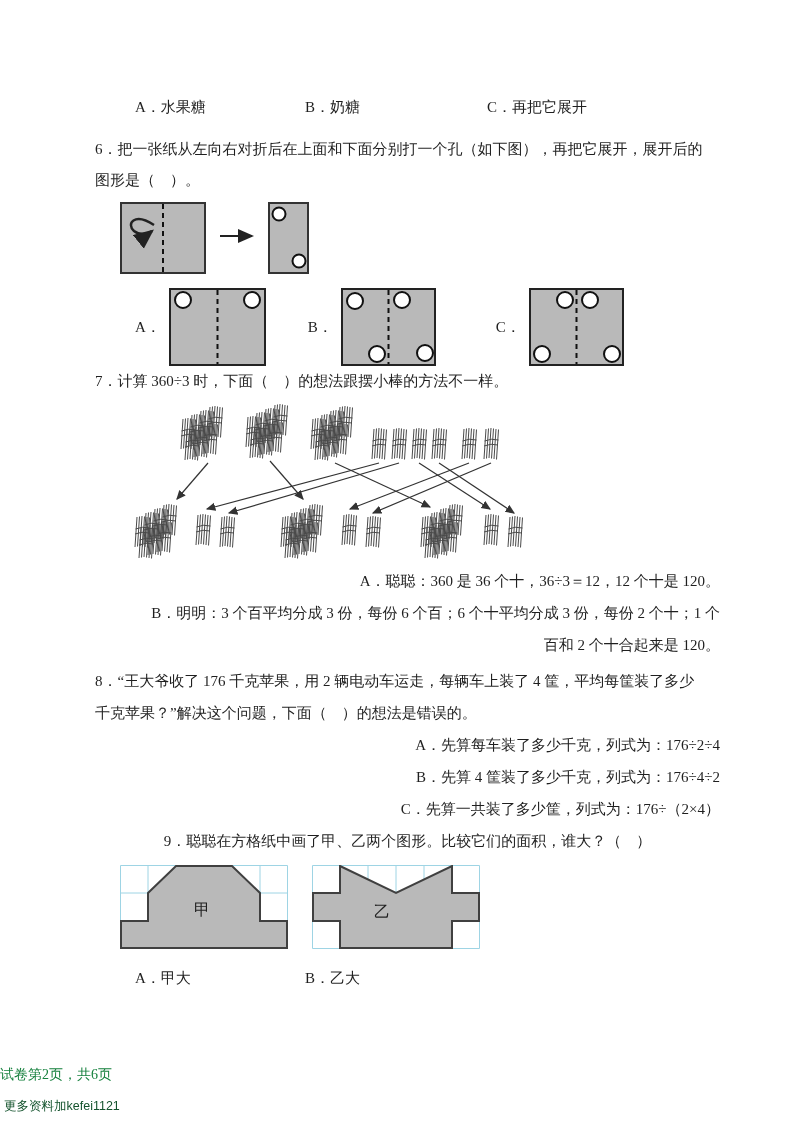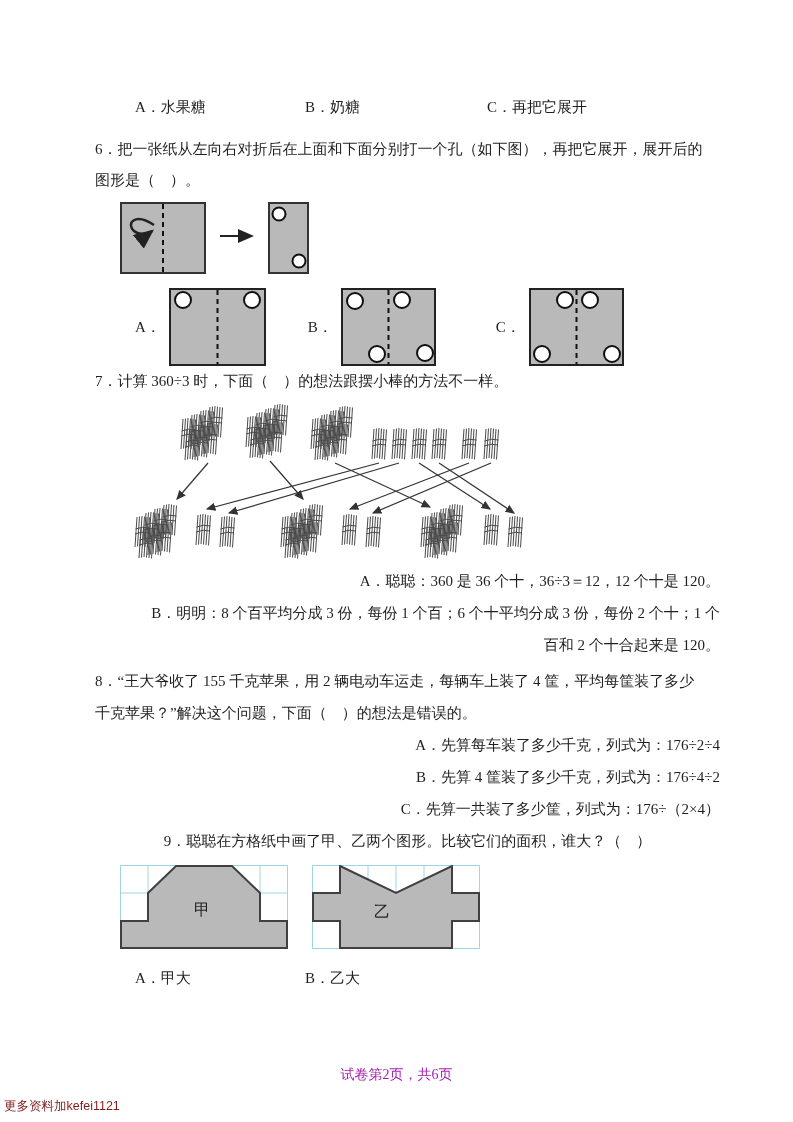--- a/index.html
+++ b/index.html
@@ -20,22 +20,22 @@
   .fold-opt { display:flex; align-items:center; }
   .fold-opt .lbl { margin-right:8px; }
   .q7-stem { }
   .sticks-svg { display:block; margin:6px 0 0 35px; }
   .q7-opts { margin-top:2px; }
   .q8-stem { margin-top:4px; }
   .q8-opts { }
   .q9-stem { margin-top:0;text-align:center; }
   .grids-row { display:flex; gap:24px; margin:8px 0 0 25px; }
   .q9-opts { margin-top:18px; }
-  .footer { position:absolute; left:0; width:793px; text-align:center; top:1066px; font-size:14px; color:#a21caf; }
-  .watermark { position:absolute; left:4px; top:1098px; font-size:12.5px; color:#7f1d1d; font-family:"Liberation Sans","DejaVu Sans",sans-serif; }
+  .footer { position:absolute; left:0; width:793px; text-align:left; top:1066px; font-size:14px; color:#15803d; }
+  .watermark { position:absolute; left:4px; top:1098px; font-size:12.5px; color:#14532d; font-family:"Liberation Sans","DejaVu Sans",sans-serif; }
   svg text { font-family:"Liberation Serif","DejaVu Serif",serif; }
 </style>
 </head>
 <body>
 
 <div class="content">
 
   <div class="opt-row3">
     <span class="nowrap"><span>A．</span><span>水果糖</span></span>
     <span class="nowrap"><span>B．</span><span>奶糖</span></span>
@@ -154,26 +154,26 @@
       <line x1="269" y1="60" x2="99" y2="110" marker-end="url(#ah2)"></line>
       <line x1="289" y1="60" x2="360" y2="106" marker-end="url(#ah2)"></line>
       <line x1="309" y1="60" x2="384" y2="110" marker-end="url(#ah2)"></line>
       <line x1="339" y1="60" x2="220" y2="106" marker-end="url(#ah2)"></line>
       <line x1="361" y1="60" x2="243" y2="110" marker-end="url(#ah2)"></line>
     </g>
   </svg>
 
   <div class="q7-opts">
     <div class="opt-line"><span>A．</span><span>聪聪：360 是 36 个十，36÷3＝12，12 个十是 120。</span></div>
-    <div class="opt-line"><span>B．</span><span>明明：8 个百平均分成 3 份，每份 1 个百；6 个十平均分成 3 份，每份 2 个十；1 个</span></div>
+    <div class="opt-line"><span>B．</span><span>明明：3 个百平均分成 3 份，每份 6 个百；6 个十平均分成 3 份，每份 2 个十；1 个</span></div>
     <div class="opt-line flush">百和 2 个十合起来是 120。</div>
   </div>
 
   <div class="q8-stem">
-    <div class="stem-line" style="line-height:32px">8．“王大爷收了 155 千克苹果，用 2 辆电动车运走，每辆车上装了 4 筐，平均每筐装了多少</div>
+    <div class="stem-line" style="line-height:32px">8．“王大爷收了 176 千克苹果，用 2 辆电动车运走，每辆车上装了 4 筐，平均每筐装了多少</div>
     <div class="stem-line" style="line-height:32px">千克苹果？”解决这个问题，下面（　）的想法是错误的。</div>
   </div>
   <div class="q8-opts">
     <div class="opt-line"><span>A．</span><span>先算每车装了多少千克，列式为：176÷2÷4</span></div>
     <div class="opt-line"><span>B．</span><span>先算 4 筐装了多少千克，列式为：176÷4÷2</span></div>
     <div class="opt-line"><span>C．</span><span>先算一共装了多少筐，列式为：176÷（2×4）</span></div>
   </div>
 
   <div class="q9-stem stem-line" style="line-height:32px">9．聪聪在方格纸中画了甲、乙两个图形。比较它们的面积，谁大？（　）</div>
 

